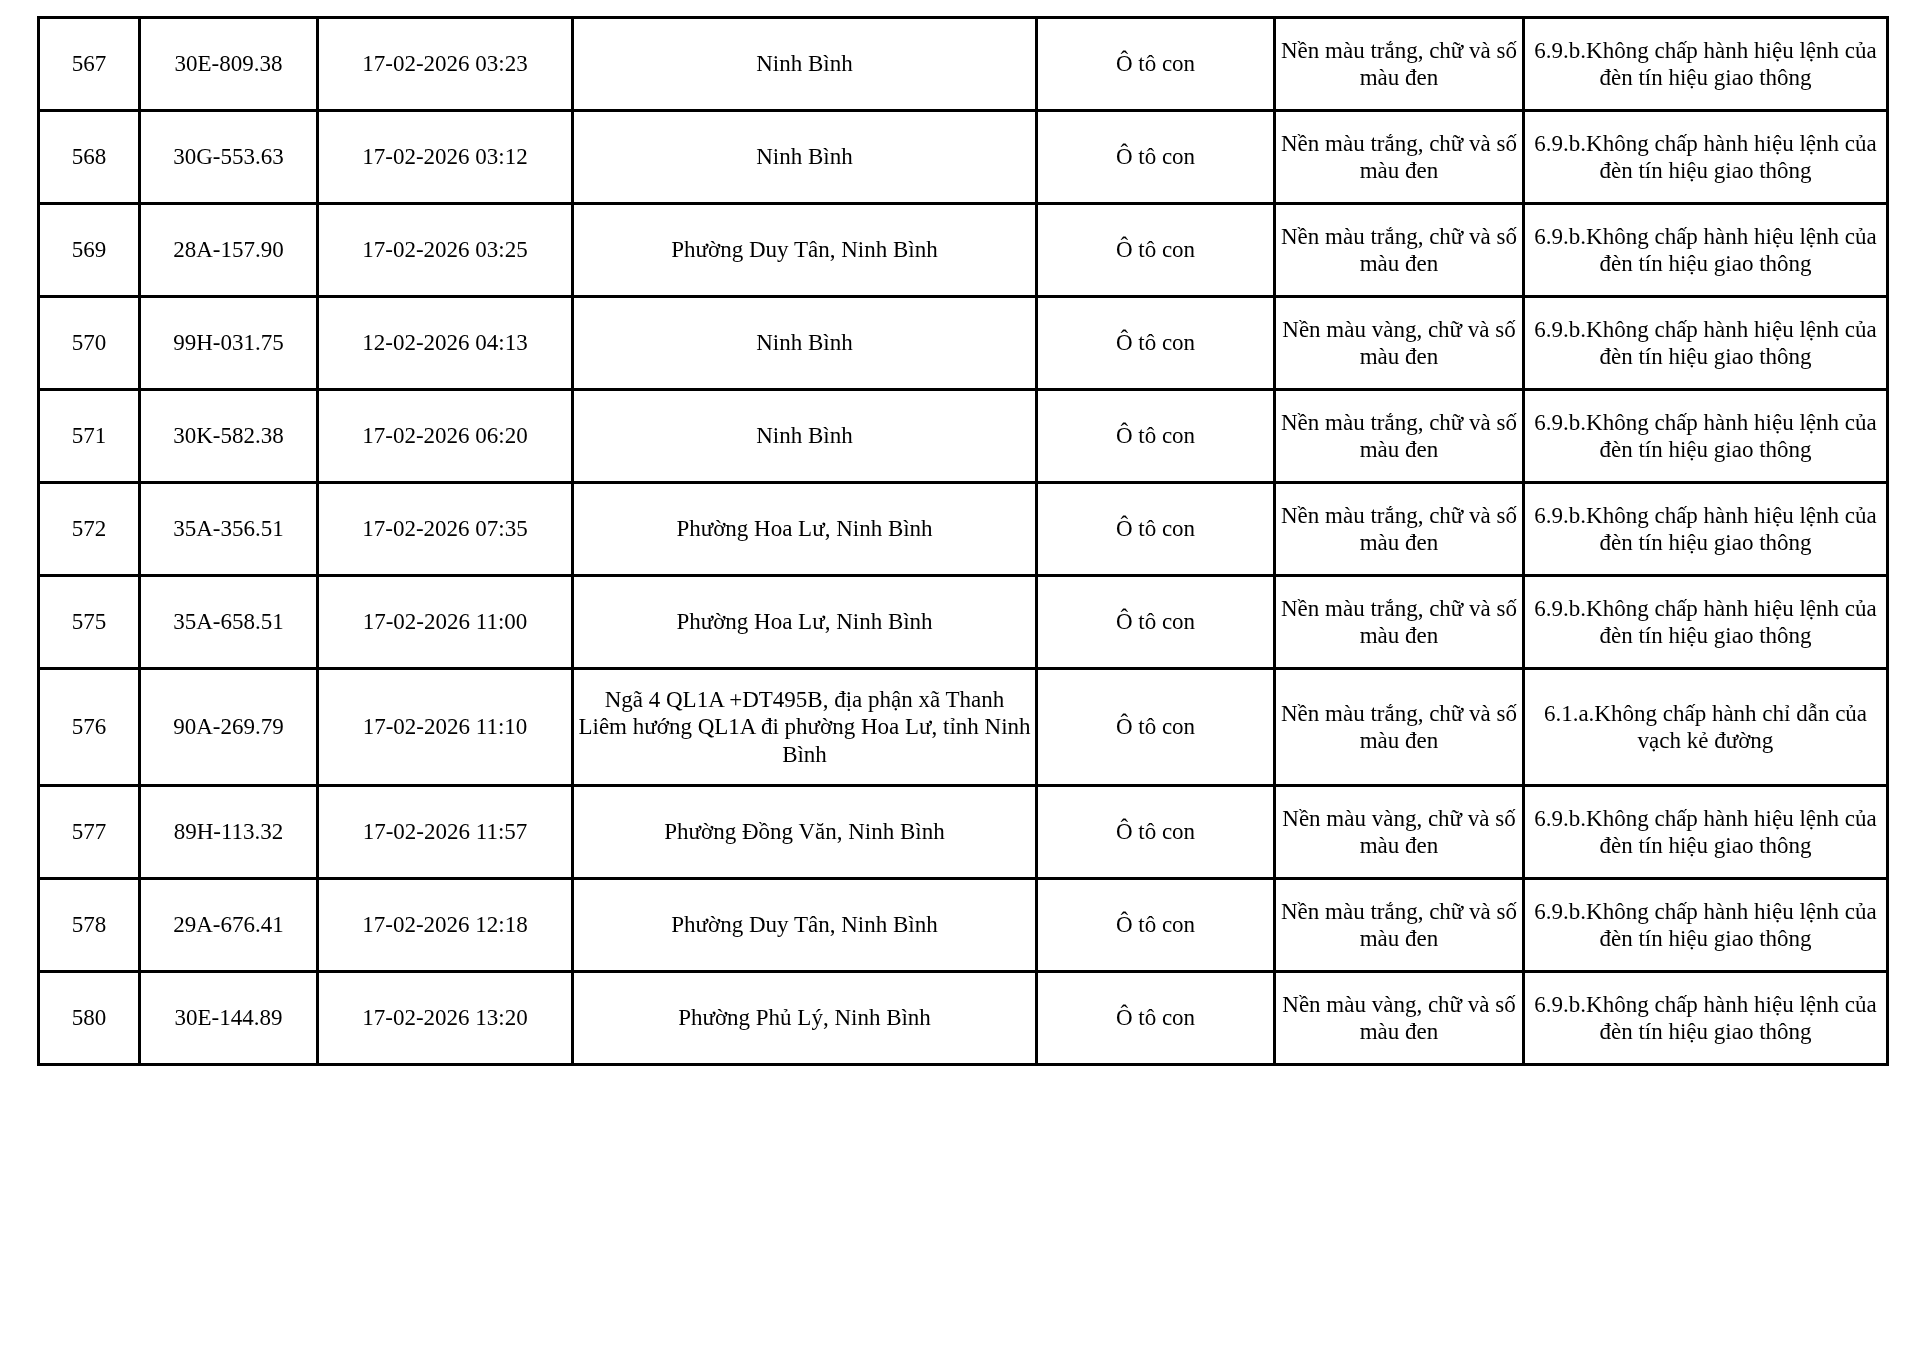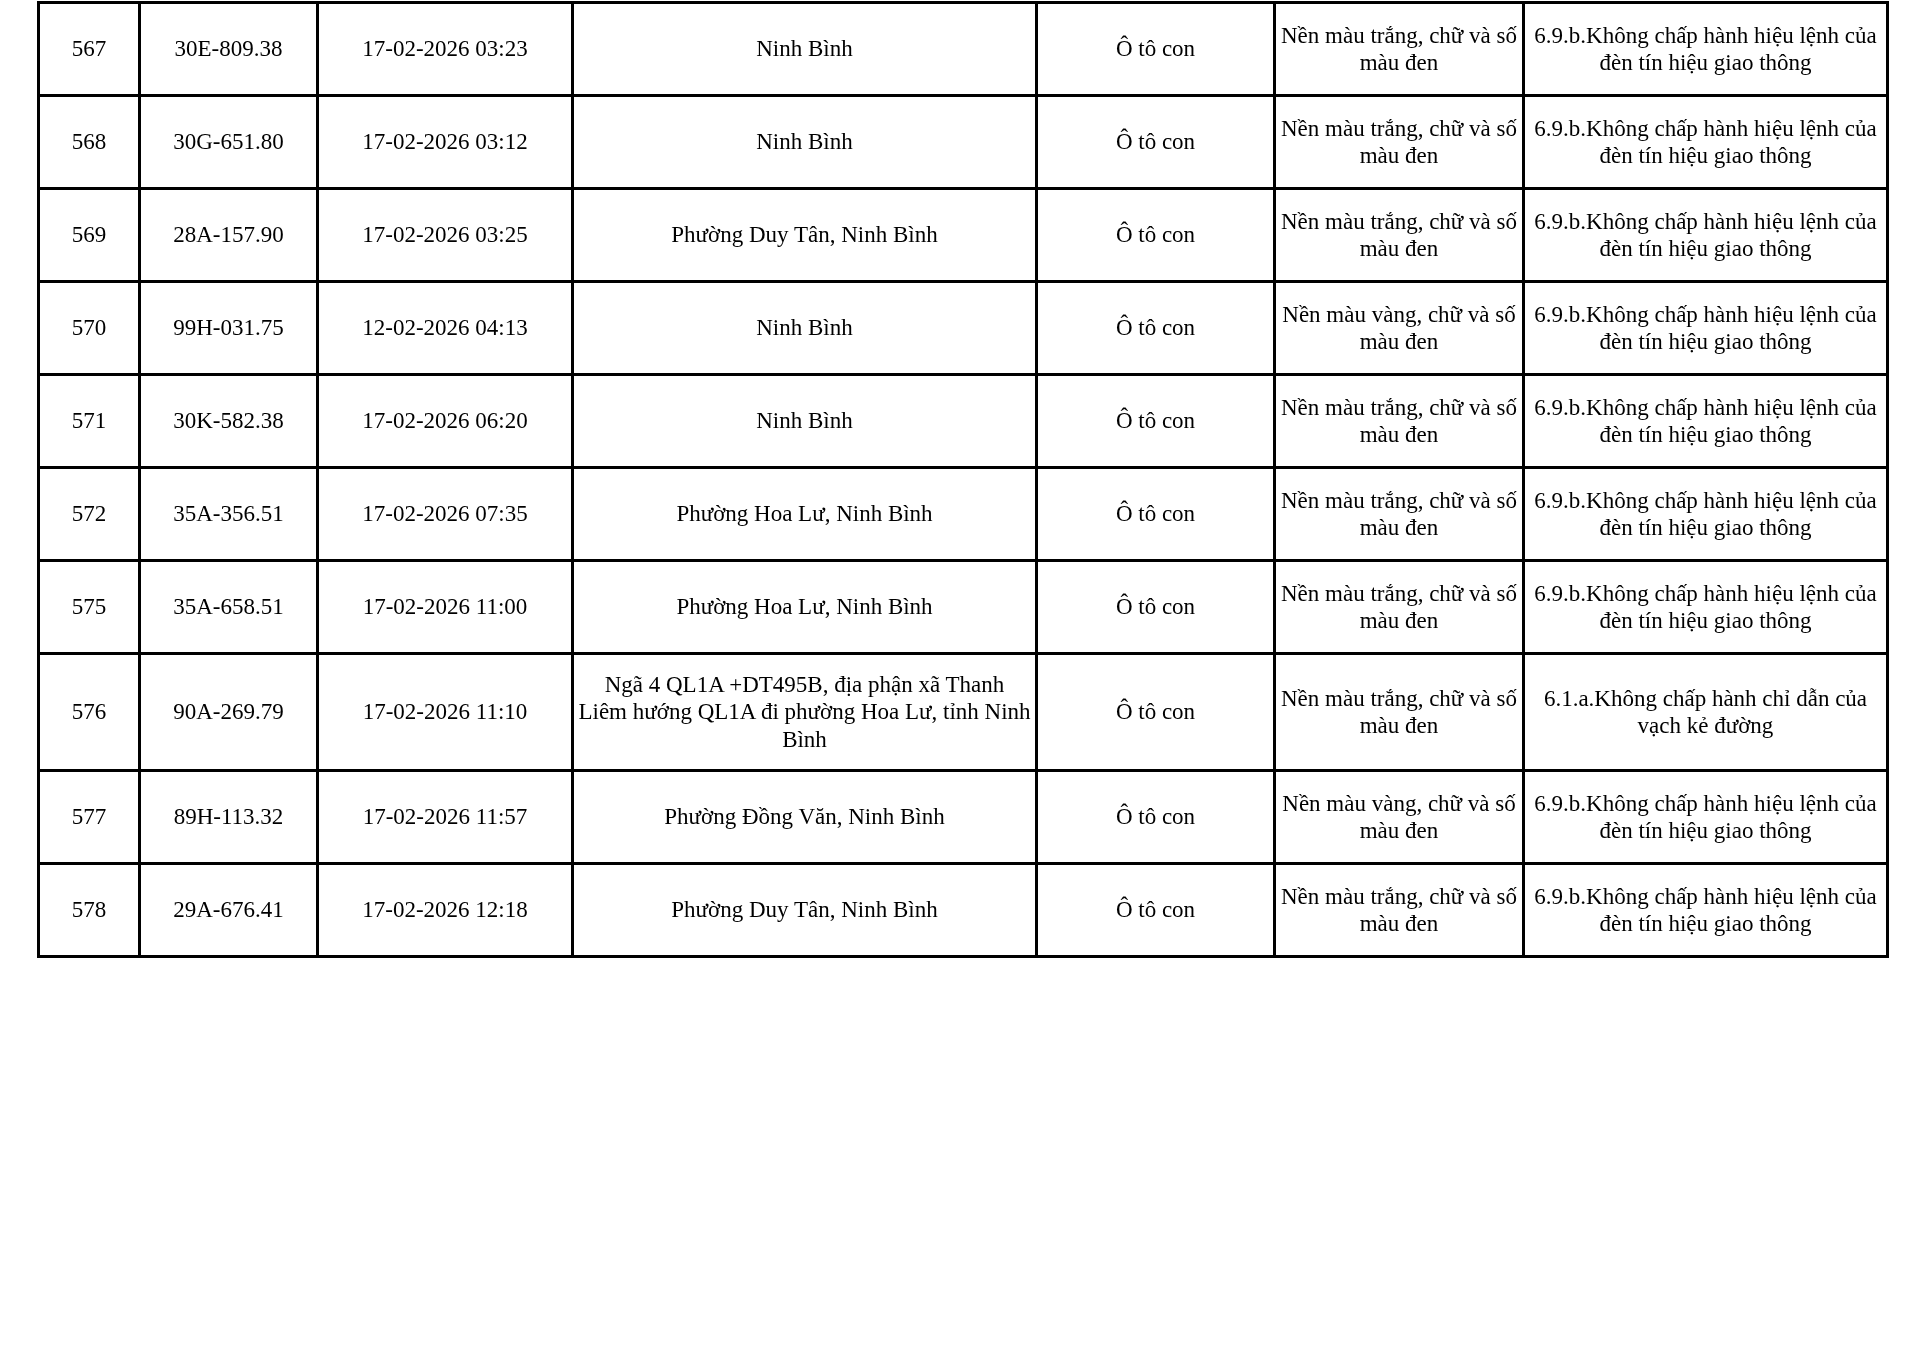--- a/index.html
+++ b/index.html
@@ -7,21 +7,21 @@
     padding: 0;
     background: #ffffff;
     width: 1920px;
     height: 1361px;
     font-family: "Liberation Serif", "DejaVu Serif", serif;
     color: #000000;
   }
   .violation-table {
     position: absolute;
     left: 37px;
-    top: 1px;
+    top: 16px;
     width: 1849px;
     border-collapse: collapse;
     table-layout: fixed;
   }
   .violation-table td {
     border: 3px solid #000000;
     text-align: center;
     vertical-align: middle;
     font-size: 23px;
     line-height: 1.18;
@@ -53,21 +53,21 @@
     <td>567</td>
     <td>30E-809.38</td>
     <td>17-02-2026 03:23</td>
     <td>Ninh Bình</td>
     <td>Ô tô con</td>
     <td>Nền màu trắng, chữ và số màu đen</td>
     <td>6.9.b.Không chấp hành hiệu lệnh của đèn tín hiệu giao thông</td>
   </tr>
       <tr>
     <td>568</td>
-    <td>30G-651.80</td>
+    <td>30G-553.63</td>
     <td>17-02-2026 03:12</td>
     <td>Ninh Bình</td>
     <td>Ô tô con</td>
     <td>Nền màu trắng, chữ và số màu đen</td>
     <td>6.9.b.Không chấp hành hiệu lệnh của đèn tín hiệu giao thông</td>
   </tr>
       <tr>
     <td>569</td>
     <td>28A-157.90</td>
     <td>17-02-2026 03:25</td>
@@ -132,14 +132,23 @@
   </tr>
       <tr>
     <td>578</td>
     <td>29A-676.41</td>
     <td>17-02-2026 12:18</td>
     <td>Phường Duy Tân, Ninh Bình</td>
     <td>Ô tô con</td>
     <td>Nền màu trắng, chữ và số màu đen</td>
     <td>6.9.b.Không chấp hành hiệu lệnh của đèn tín hiệu giao thông</td>
   </tr>
+      <tr>
+    <td>580</td>
+    <td>30E-144.89</td>
+    <td>17-02-2026 13:20</td>
+    <td>Phường Phủ Lý, Ninh Bình</td>
+    <td>Ô tô con</td>
+    <td>Nền màu vàng, chữ và số màu đen</td>
+    <td>6.9.b.Không chấp hành hiệu lệnh của đèn tín hiệu giao thông</td>
+  </tr>
     </tbody>
 </table>
 
 </body></html>

